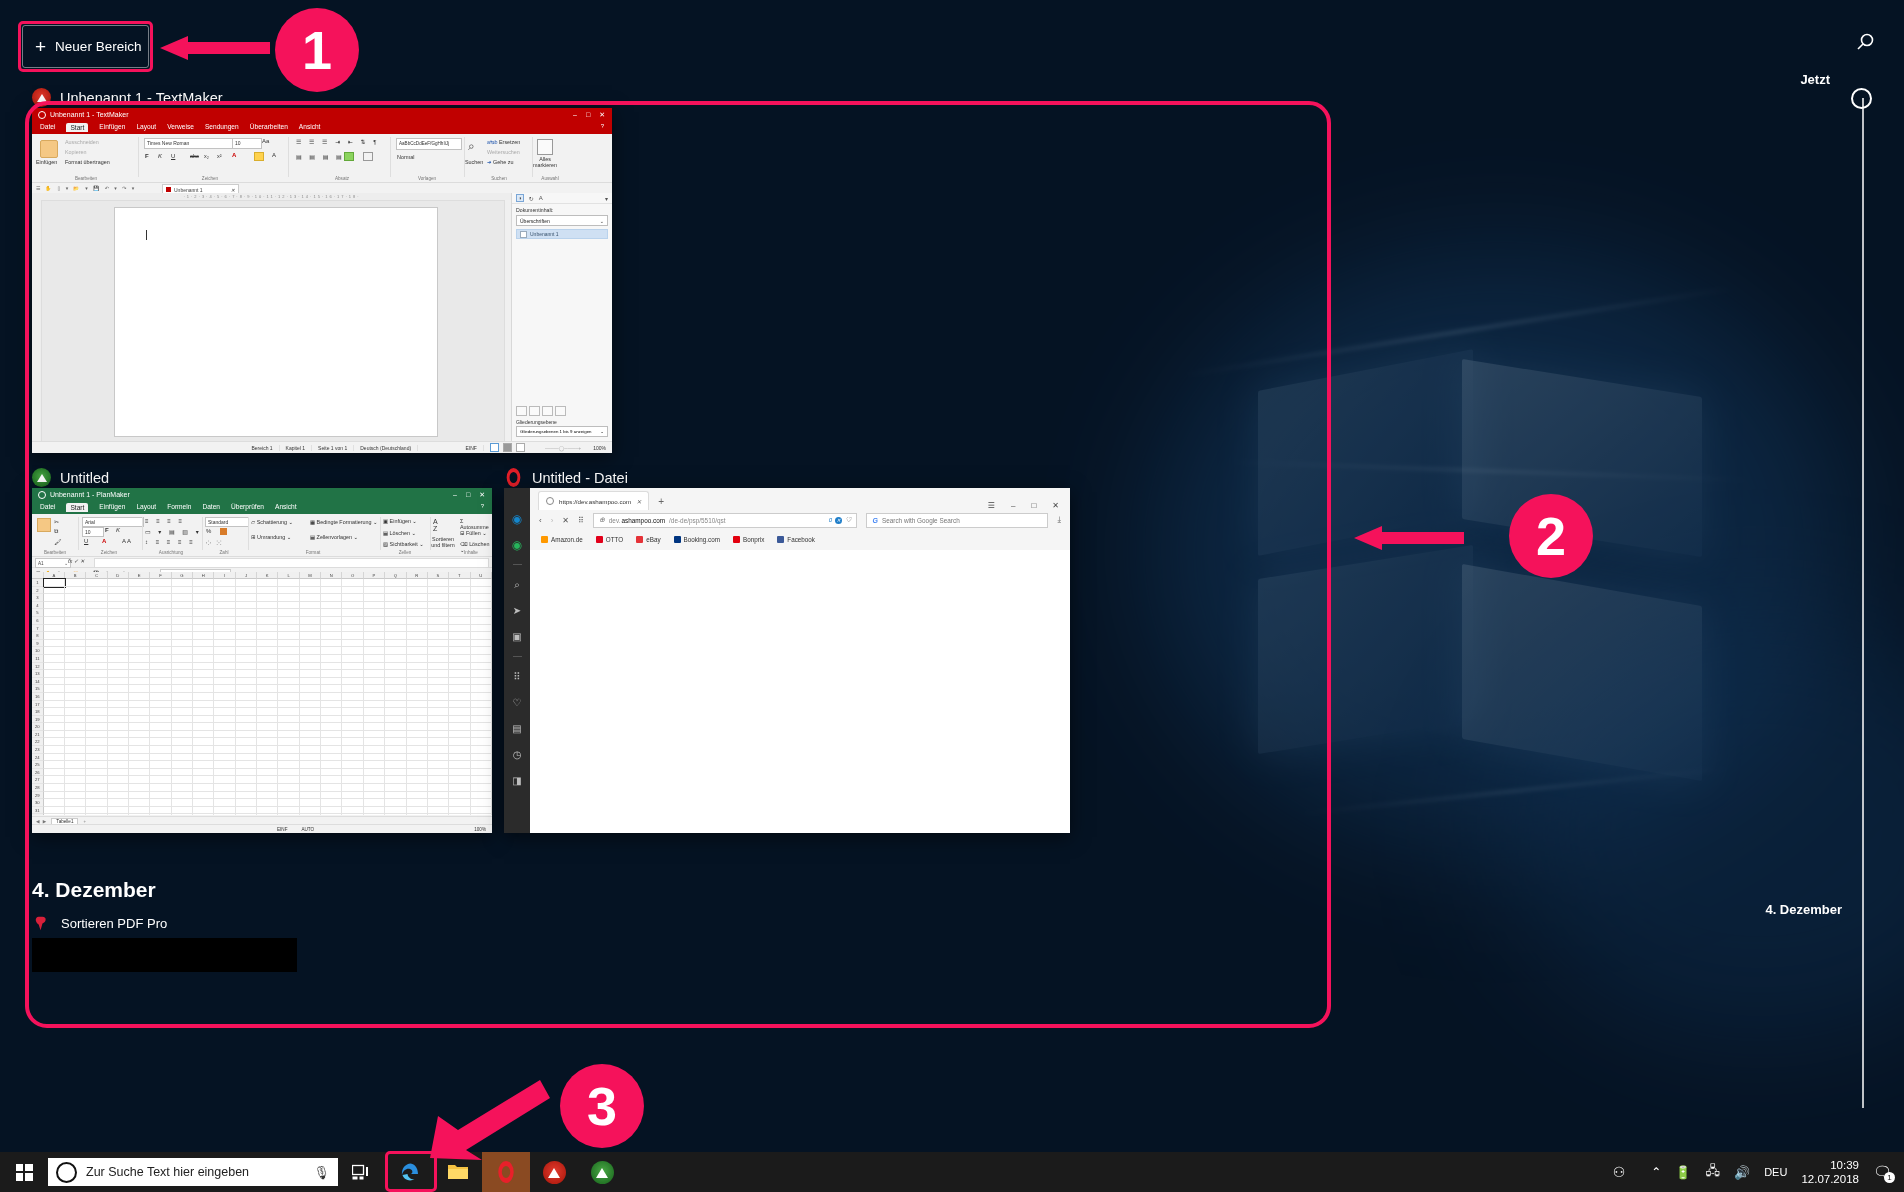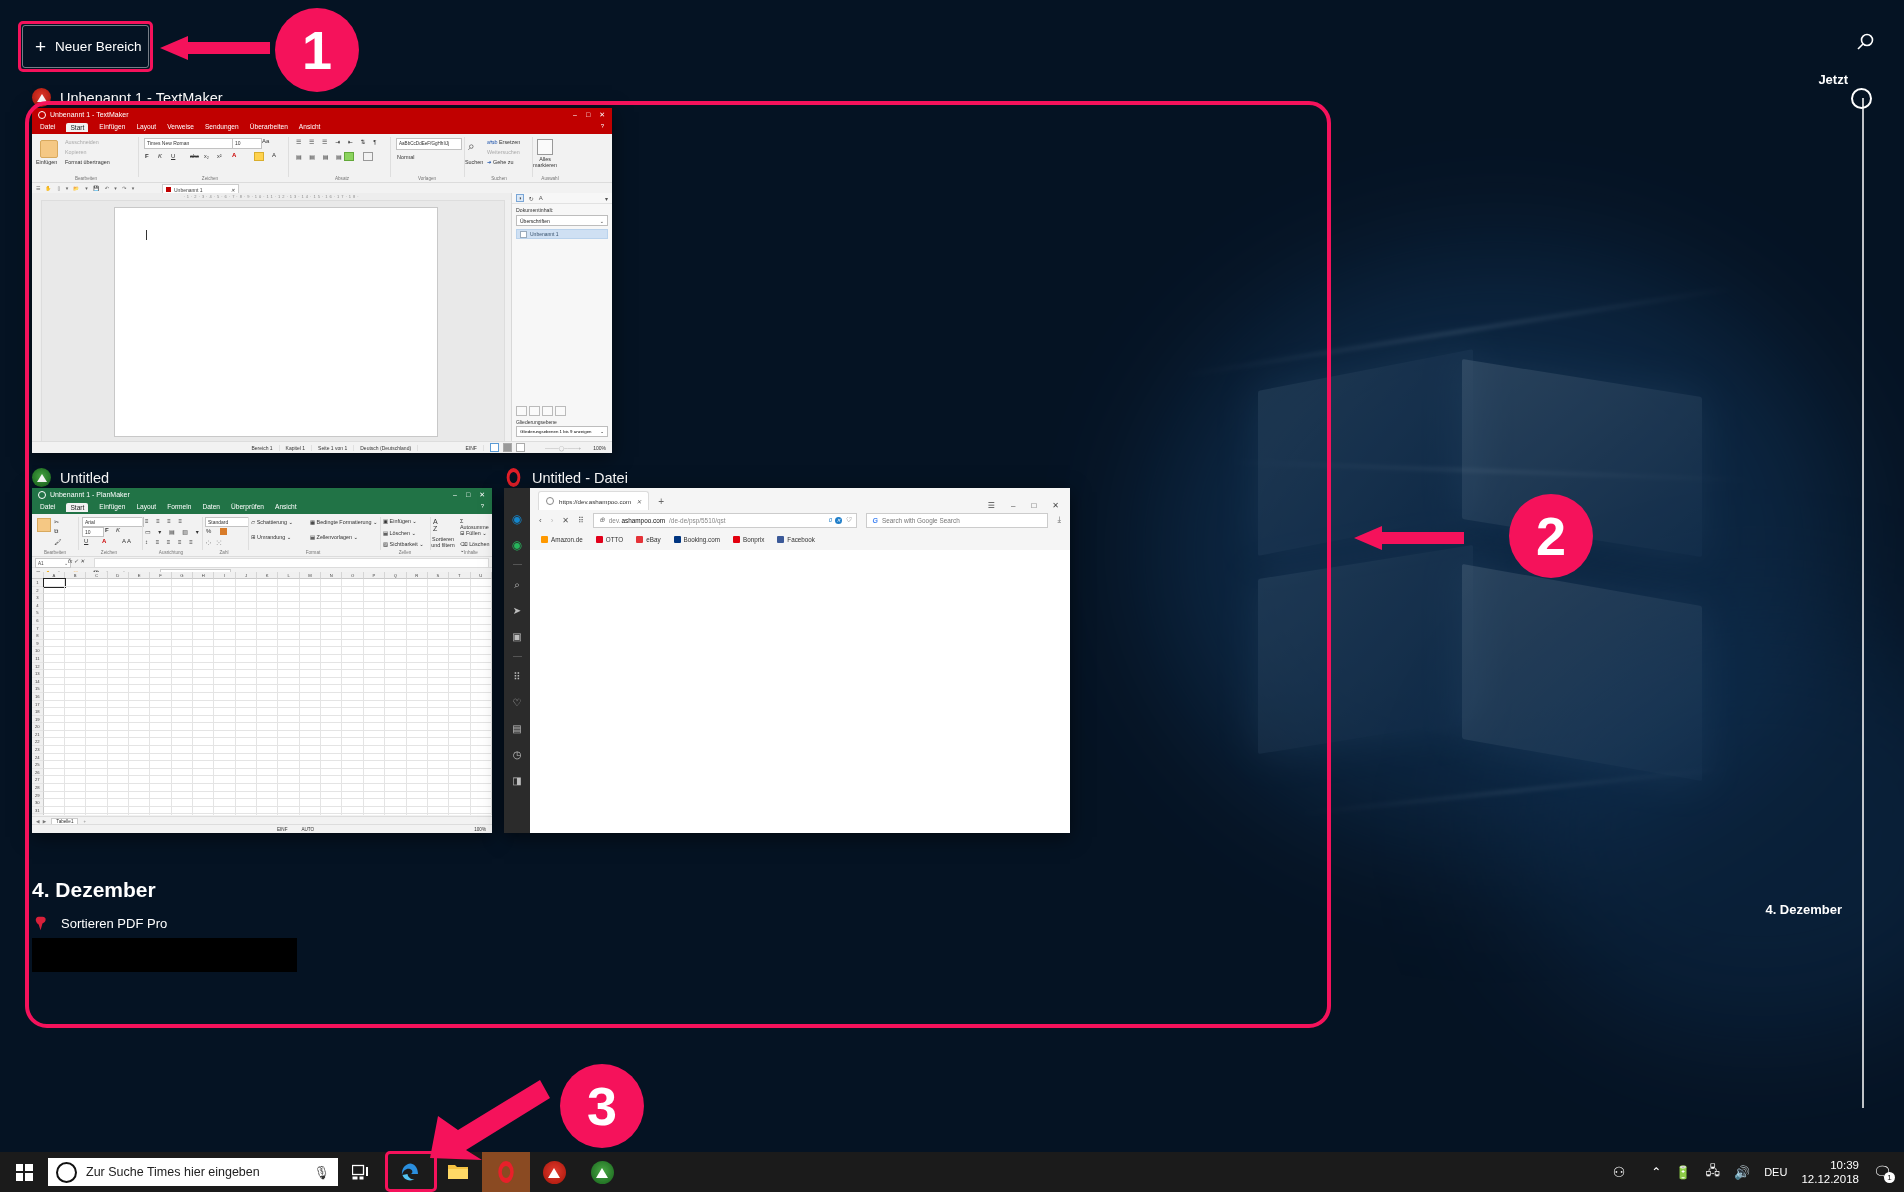--- a/index.html
+++ b/index.html
@@ -1303,21 +1303,21 @@
           </span>
       </div>
     </div>
     <div class="op-page"></div>
   </div>
 
   <div class="rail">
     <div class="line" style="top:98px;height:1010px;"></div>
   </div>
   <div class="dot" style="right:32px;top:88px;"></div>
-  <div class="raillabel" style="right:56px;top:72px;">Jetzt</div>
+  <div class="raillabel" style="right:74px;top:72px;">Jetzt</div>
   <div class="raillabel" style="right:62px;top:902px;">4. Dezember</div>
   <svg class="searchicon" style="right:28px;top:32px;width:22px;height:22px;" viewBox="0 0 22 22">
     <circle cx="13" cy="8" r="5.5" fill="none" stroke="#fff" stroke-width="1.6"></circle>
     <line x1="9" y1="12" x2="4" y2="17" stroke="#fff" stroke-width="1.6"></line>
   </svg>
 
   <div class="dayhead" style="left:32px;top:878px;">4. Dezember</div>
   <div class="lowitem" style="left:32px;top:914px;">
     <svg class="pdfico" viewBox="0 0 20 20">
       <path d="M7 3 C3 3 3 9 7 11 L9 17 L11 10 C15 9 16 3 11 3 Z" fill="#d8203a"></path>
@@ -1331,21 +1331,21 @@
   <div class="startbtn">
     <span class="winflag">
         <i></i>
         <i></i>
         <i></i>
         <i></i>
       </span>
   </div>
   <div class="searchbox">
     <span style="width:17px;height:17px;border:2px solid #111;border-radius:50%;display:inline-block;flex:0 0 auto;"></span>
-    <span style="flex:1;color:#222;">Zur Suche Times hier eingeben</span>
+    <span style="flex:1;color:#222;">Zur Suche Text hier eingeben</span>
     <span style="font-size:13px;color:#333;">🎙</span>
   </div>
   <div class="tbicon">
     <svg width="20" height="16" viewBox="0 0 20 16">
       <rect x="0.5" y="1.5" width="11" height="9" fill="none" stroke="#fff" stroke-width="1.3"></rect>
       <rect x="0.5" y="12.5" width="5" height="3" fill="#fff"></rect>
       <rect x="7.5" y="12.5" width="4" height="3" fill="#fff"></rect>
       <rect x="14" y="3" width="2" height="9" fill="#fff"></rect>
     </svg>
   </div>
@@ -1377,21 +1377,21 @@
 
   <div class="tray">
     <span style="font-size:14px;">⚇</span>
     <span style="font-size:12px;margin-left:12px;">⌃</span>
     <span style="font-size:13px;">🔋</span>
     <span style="font-size:13px;">🖧</span>
     <span style="font-size:13px;">🔊</span>
     <span>DEU</span>
     <span class="clock">
       <span>10:39</span>
-      <span>12.12.2018</span>
+      <span>12.07.2018</span>
     </span>
     <span style="position:relative;font-size:15px;">🗨
       <i style="position:absolute;right:-3px;bottom:-2px;background:#fff;color:#1b1b1b;border-radius:50%;width:11px;height:11px;font-size:8px;font-style:normal;display:flex;align-items:center;justify-content:center;">1</i>
     </span>
   </div>
 </div>
 
 <div class="anno">
 
   <div class="hl-rect small" style="left:18px;top:21px;width:135px;height:51px;"></div>

